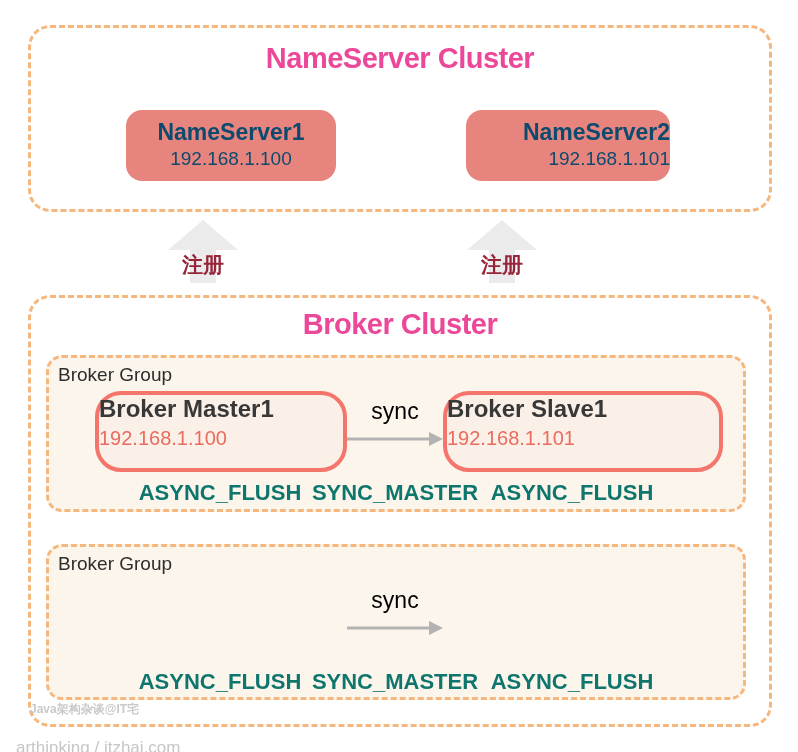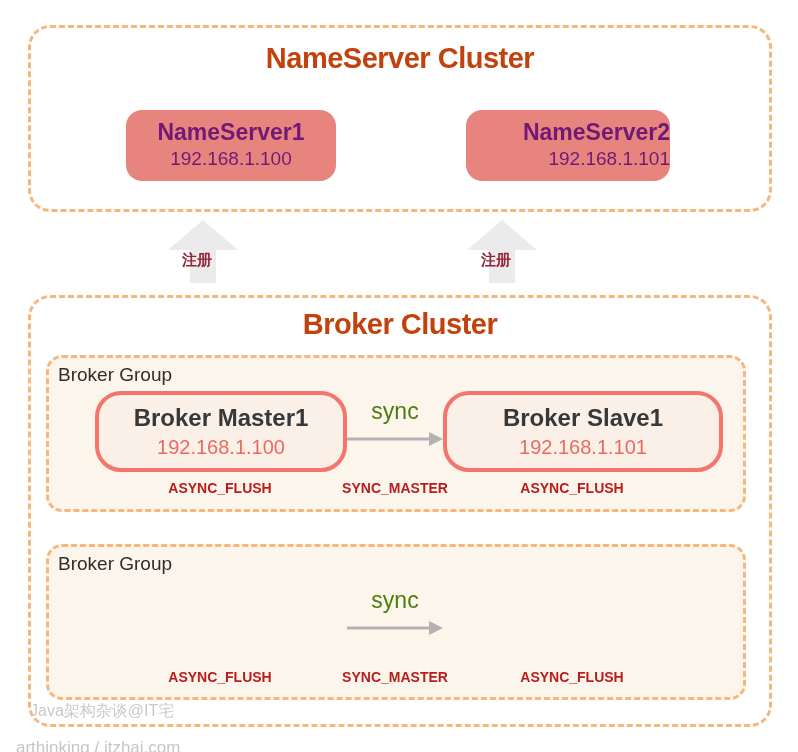--- a/index.html
+++ b/index.html
@@ -19,32 +19,32 @@
 
   
   .ns-cluster { left: 28px; top: 25px; width: 744px; height: 187px; }
 
   .cluster-title {
     position: absolute;
     left: 0; right: 0;
     text-align: center;
     font-size: 29px;
     font-weight: bold;
-    color: #c2410c;
+    color: #ec4899;
     letter-spacing: -0.5px;
   }
   .ns-cluster .cluster-title { top: 14px; }
 
   .ns-node {
     position: absolute;
     top: 82px;
     height: 71px;
     background: #e8847e;
     border-radius: 16px;
-    color: #701a75;
+    color: #0c4a6e;
     text-align: center;
     padding-top: 9px;
   }
   .ns-node-1 { left: 95px;  width: 210px; }
   .ns-node-2 { left: 435px; width: 204px; text-align: right; }
   .ns-name { font-size: 23px; font-weight: bold; line-height: 1.2; }
   .ns-ip   { font-size: 19px; line-height: 1.3; }
 
   
   .register-arrow {
@@ -53,21 +53,21 @@
     width: 70px;
     height: 63px;
   }
   .register-arrow-1 { left: 168px; }
   .register-arrow-2 { left: 467px; }
   .register-arrow svg { position: absolute; left: 0; top: 0; }
   .register-label {
     position: absolute;
     left: 14px;
     top: 31px;
-    font-size: 15px;
+    font-size: 21px;
     font-weight: 600;
     color: #96253a;
     white-space: nowrap;
   }
 
   
   .broker-cluster { left: 28px; top: 295px; width: 744px; height: 432px; }
   .broker-cluster .cluster-title { top: 10px; }
 
   .broker-group {
@@ -90,65 +90,64 @@
     color: #2d2d2d;
   }
 
   .broker-box {
     position: absolute;
     top: 33px;
     height: 81px;
     background: #fbf0e7;
     border: 4px solid #f4756b;
     border-radius: 26px;
-    text-align: center;
-    padding-top: 9px;
   }
   .broker-box-master { left: 46px;  width: 252px; }
   .broker-box-slave  { left: 394px; width: 280px; }
   .broker-name { font-size: 24px; font-weight: bold; color: #383838; line-height: 1.2; }
   .broker-ip   { font-size: 20px; color: #ea6b5f; line-height: 1.4; }
 
   .sync-arrow {
     position: absolute;
     left: 298px;
     top: 42px;
     width: 96px;
     height: 42px;
   }
   .sync-label {
     position: absolute;
     left: 50%;
     transform: translateX(-50%);
     top: -2px;
     font-size: 23px;
-    color: #4d7c0f;
+    color: #000000;
     white-space: nowrap;
   }
   .sync-arrow svg { position: absolute; left: 0; bottom: -4px; }
 
   .mode-label {
     position: absolute;
     top: 122px;
     transform: translateX(-50%);
-    font-size: 14px;
+    font-size: 22px;
     font-weight: bold;
-    color: #b91c1c;
+    color: #0f766e;
     white-space: nowrap;
   }
   .mode-master-flush { left: 171px; }
   .mode-sync-mode    { left: 346px; }
   .mode-slave-flush  { left: 523px; }
 
   
   .watermark-line1 {
     position: absolute;
     left: 30px; top: 701px;
-    font-size: 16px;
+    font-size: 12px;
     color: #c9c9c9;
+    font-weight: bold;
   }
   .watermark-line2 {
     position: absolute;
     left: 16px; top: 727px;
     font-size: 17px;
     color: #c6c6c6;
     margin-top: 11px;
   }
 </style>
 </head>

